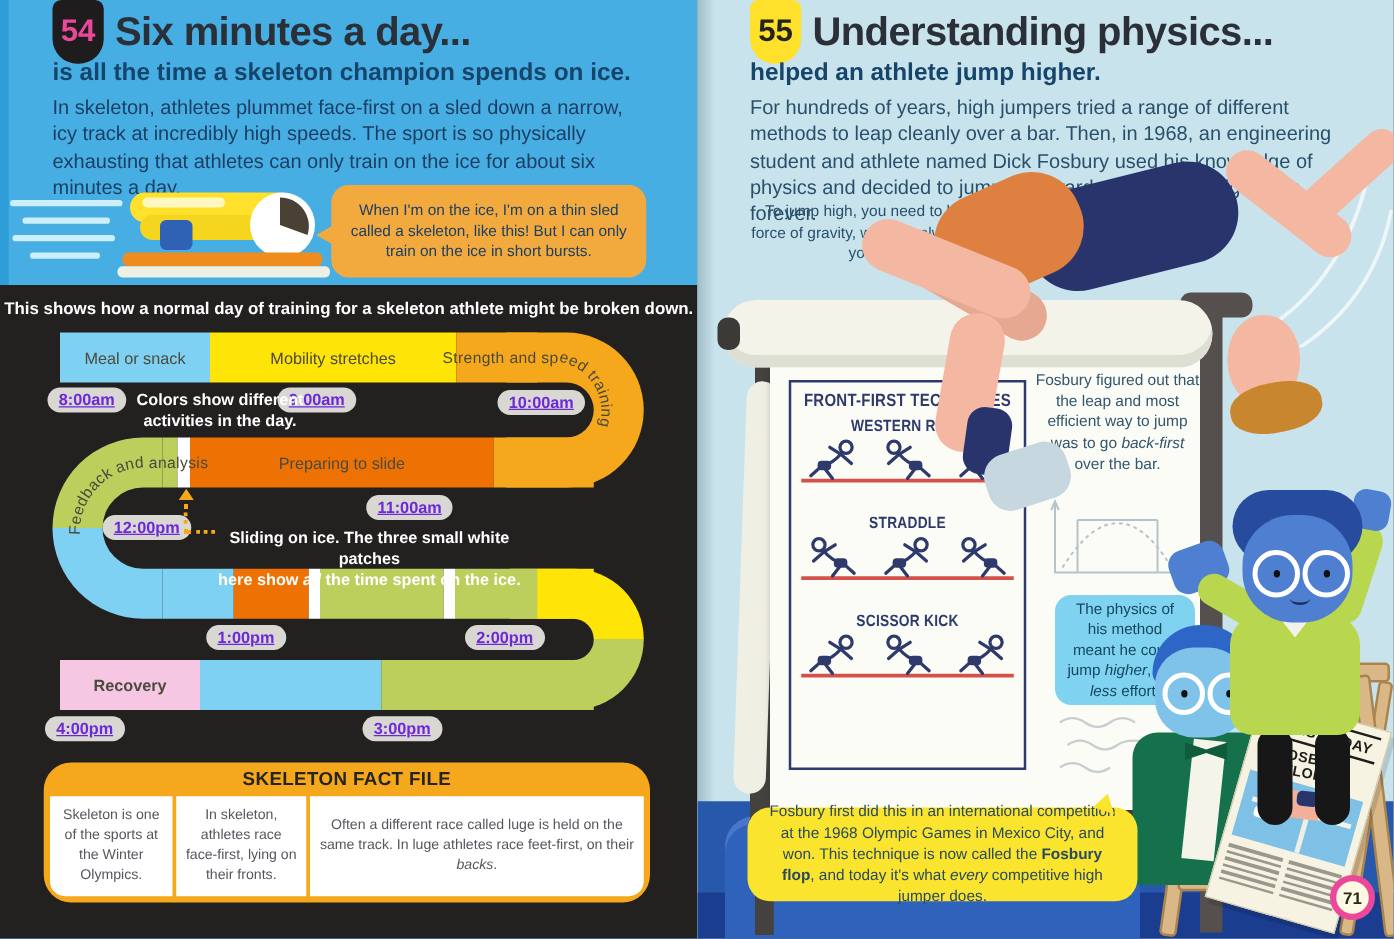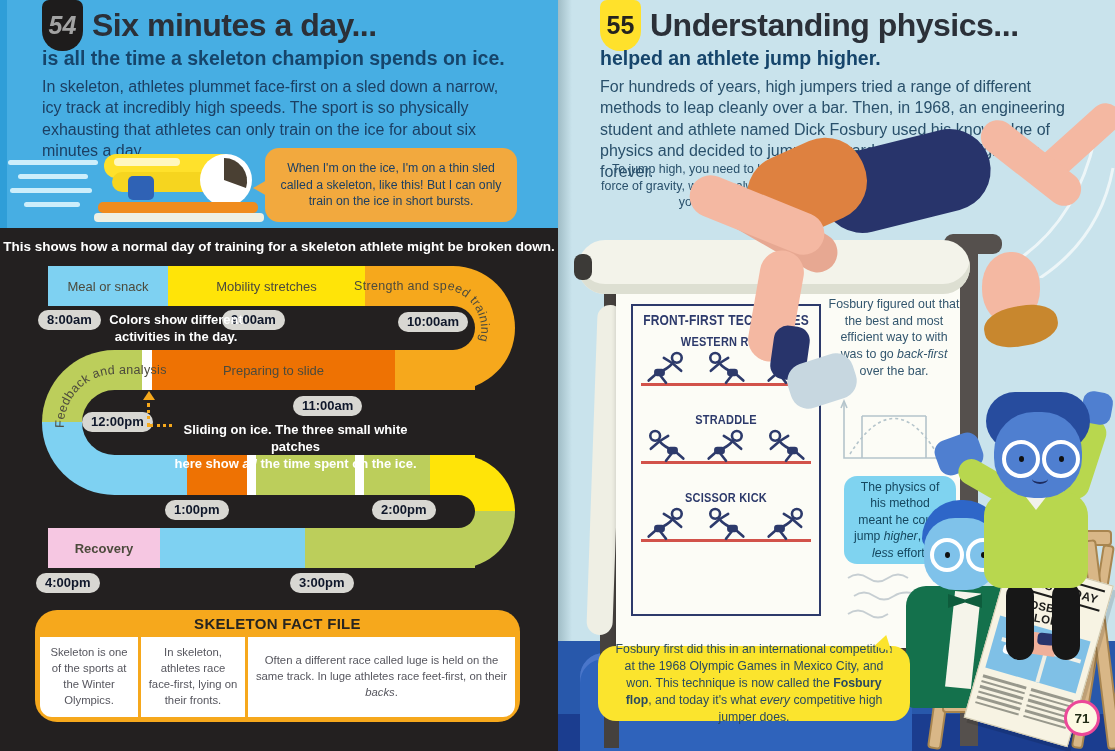--- a/index.html
+++ b/index.html
@@ -6,21 +6,21 @@
   .spread{position:relative;width:1115px;height:751px;overflow:hidden;
     font-family:"Liberation Sans","DejaVu Sans",sans-serif;display:flex;}
   .page{position:relative;height:751px;overflow:hidden;}
   .page.left{width:558px;background:#47aee3;}
   .page.right{width:557px;background:#c9e3ec;}
 
   
   .left-edge{position:absolute;left:0;top:0;width:7px;height:228px;background:#2f9ed8;}
   .badge{position:absolute;top:0;width:41px;height:51px;border-radius:7px 7px 20px 20px;
     display:flex;align-items:center;justify-content:center;font-size:25px;font-weight:bold;}
-  .b54{left:42px;background:#1e1c1c;color:#a3a3a3;font-style:italic;}
+  .b54{left:42px;background:#1e1c1c;color:#ec4899;}
   .b55{left:42px;background:#ffe12b;color:#24231f;}
   .title-l,.title-r{position:absolute;left:92px;top:7px;font-size:32px;font-weight:bold;
     color:#2b3038;letter-spacing:-.5px;}
   .subtitle-l,.subtitle-r{position:absolute;left:42px;top:47px;font-size:19.5px;font-weight:bold;color:#16456b;}
   .body-l,.body-r{position:absolute;left:42px;top:76px;font-size:16px;line-height:1.33;color:#1c3f63;}
   .body-l{width:478px;}
   .body-r{width:492px;color:#29506b;}
 
   .sled{position:absolute;left:8px;top:146px;}
   .bubble-orange{position:absolute;left:265px;top:148px;width:252px;height:74px;background:#f2a93e;
@@ -47,22 +47,22 @@
   .bar{position:absolute;height:40px;display:flex;}
   .seg{height:100%;display:flex;align-items:center;justify-content:center;
     font-size:13px;color:#4c4a3c;white-space:nowrap;}
   .c-blue{background:#7ed1f2;} .c-yellow{background:#ffe408;} .c-amber{background:#f6a81c;}
   .c-orange{background:#ee7203;} .c-green{background:#bcce5b;} .c-pink{background:#f6c7e2;font-weight:bold;}
   .c-white{background:#ffffff;}
 
   .curve-labels{position:absolute;left:0;top:0;pointer-events:none;}
   .curve-labels text{font-size:12.5px;fill:#4c4a3c;letter-spacing:.3px;}
 
-  .pill{position:absolute;background:#d8d7d2;color:#0f172a;font-weight:bold;font-size:13px;
-    border-radius:11px;padding:2px 9px;line-height:1.25;}
+  .pill{position:absolute;background:#d8d7d2;color:#6d28d9;font-weight:bold;font-size:13px;
+    border-radius:11px;padding:2px 9px;line-height:1.25;text-decoration:underline;}
   .note{position:absolute;color:#fff;font-weight:bold;font-size:13px;text-align:center;line-height:1.3;}
   .arrow-tri{position:absolute;left:143px;top:163px;width:0;height:0;
     border-left:6px solid transparent;border-right:6px solid transparent;border-bottom:9px solid #f5a81c;}
   .arrow-dots-v{position:absolute;left:147px;top:175px;height:24px;border-left:3px dotted #f5a81c;}
   .arrow-dots-h{position:absolute;left:150px;top:196px;width:22px;border-bottom:3px dotted #f5a81c;}
 
   .fact-file{position:absolute;left:35px;top:382px;width:485px;height:112px;background:#f6a81c;
     border-radius:22px;box-sizing:border-box;}
   .ff-title{height:27px;display:flex;align-items:center;justify-content:center;
     font-size:15px;font-weight:bold;color:#262420;letter-spacing:.3px;}
@@ -192,21 +192,21 @@
   .np-col{flex:1;}
   .np-col div{height:2.5px;background:#98988c;margin:3px 0;}
 
   .fact-box-yellow{position:absolute;left:40px;top:646px;width:312px;height:75px;background:#fbe42d;
     border-radius:18px;color:#2a4a60;font-size:12.3px;line-height:1.38;text-align:center;
     display:flex;align-items:center;padding:6px 14px;box-sizing:border-box;}
   .fby-tail{position:absolute;right:16px;top:-11px;width:0;height:0;
     border-left:8px solid transparent;border-right:10px solid transparent;border-bottom:14px solid #fbe42d;
     transform:rotate(18deg);}
   .page-num{position:absolute;left:506px;top:700px;width:36px;height:36px;border-radius:50%;
-    background:#fdf9e3;border:3px solid #ec4899;box-sizing:border-box;display:flex;align-items:center;
+    background:#fdf9e3;border:5px solid #ec4899;box-sizing:border-box;display:flex;align-items:center;
     justify-content:center;font-size:13.5px;font-weight:bold;color:#202a14;}
 </style>
 </head>
 <body>
 
 <div class="spread">
 
   <div class="page left">
     <div class="left-edge"></div>
     <div class="badge b54">54</div>
@@ -394,21 +394,21 @@
                 <use href="#fig"></use>
               </svg>
             <svg>
                 <use href="#fig"></use>
               </svg>
           </div>
         </div>
       </div>
 
       <div class="fosbury-note">
-        <span>Fosbury figured out that the best and most efficient way to with was to go </span><i>back-first</i><span> over the bar.</span>
+        <span>Fosbury figured out that the leap and most efficient way to jump was to go </span><i>back-first</i><span> over the bar.</span>
       </div>
 
       <svg class="sketch1" width="116" height="80" viewBox="0 0 116 80">
         <g stroke="#b4c4cb" stroke-width="1.6" fill="none">
           <path d="M10 10 L10 66 L106 66"></path>
           <path d="M7 16 L10 9 L13 16"></path>
           <path d="M28 24 H92 M28 24 V66 M92 24 V66"></path>
           <path d="M16 62 Q 60 -8 102 60" stroke-dasharray="3 3"></path>
         </g>
       </svg>

